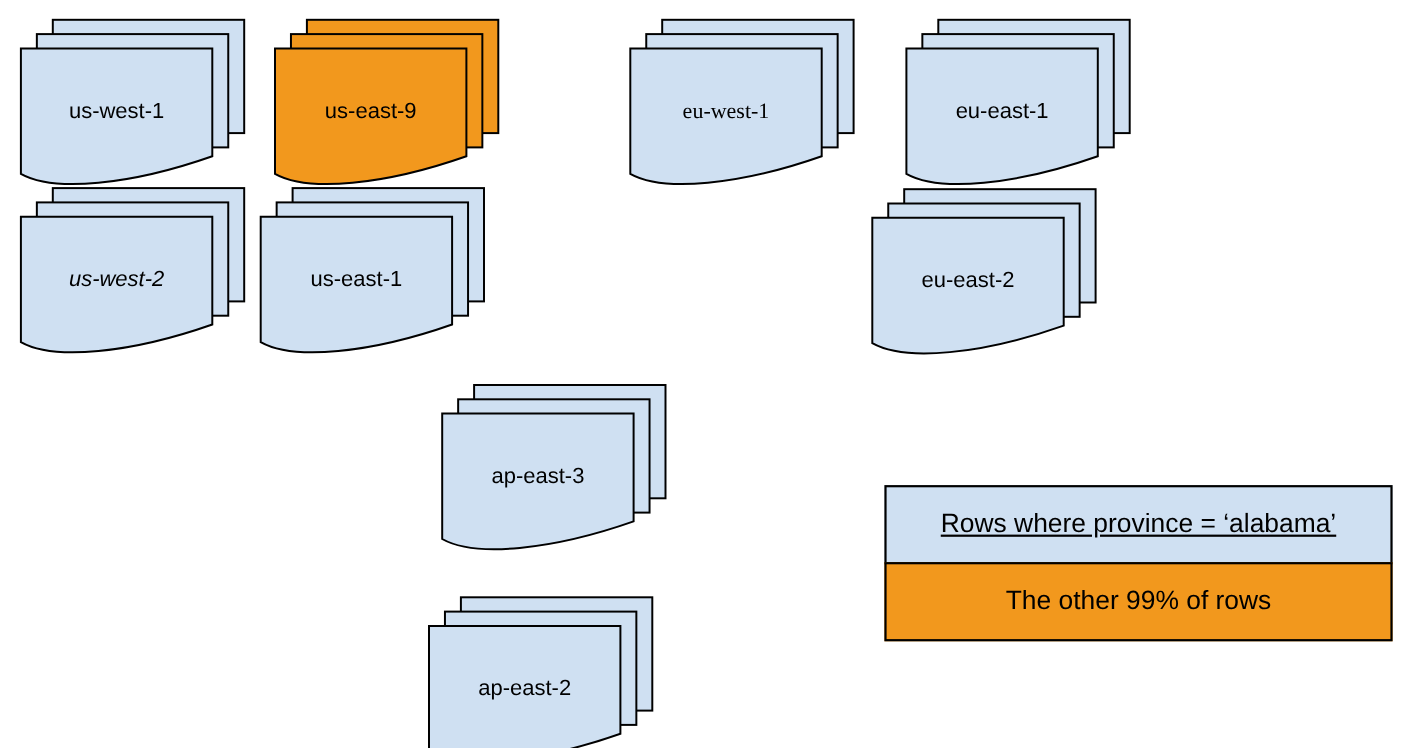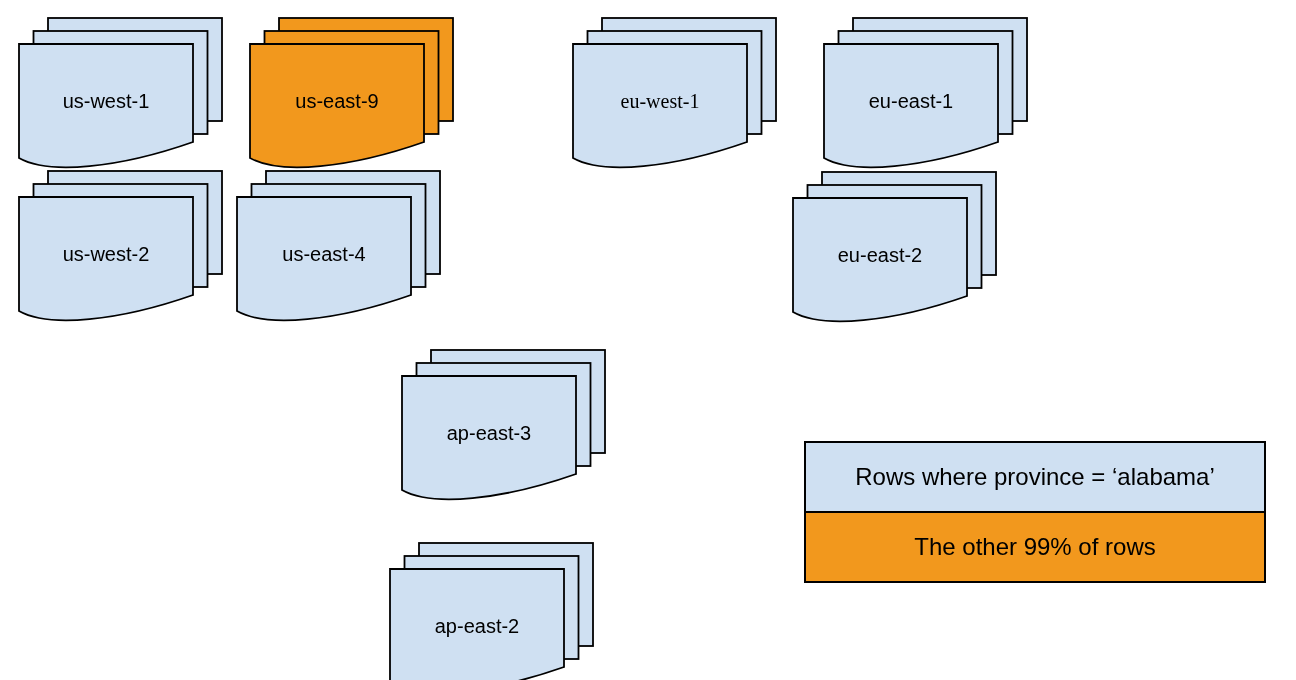--- a/index.html
+++ b/index.html
@@ -14,21 +14,21 @@
     display:flex;align-items:center;justify-content:center;
     font-size:20px;line-height:1;white-space:nowrap;
   }
   .legend{position:absolute;left:804px;top:441px;width:462px;display:flex;flex-direction:column;}
   .legend-row{
     box-sizing:border-box;height:72px;border:2px solid var(--stroke);
     display:flex;align-items:center;justify-content:center;
     font-size:24px;white-space:nowrap;
   }
   .legend-row + .legend-row{margin-top:-2px;}
-  .fill-default{background:var(--fill-default);}
+  .fill-default{background:var(--fill-default);text-decoration:underline;}
   .fill-highlight{background:var(--fill-highlight);}
 </style>
 </head>
 <body>
 
 <div id="canvas" style="background: rgb(255, 255, 255);">
   <div class="legend">
     <div class="legend-row fill-default">
       <span>Rows where province = ‘alabama’</span>
     </div>
@@ -69,39 +69,39 @@
     <div class="stack" style="left: 823px; top: 17px;">
       <svg width="206" height="156" viewBox="0 0 206 156">
         <g fill="var(--fill-default)" stroke="var(--stroke)" stroke-width="1.8">
           <rect x="30" y="1" width="174" height="103"></rect>
           <rect x="15.5" y="14" width="174" height="103"></rect>
           <path d="M1,27 H175 V125 C101,151 31,158 1,141 Z"></path>
         </g>
       </svg>
       <div class="stack-label">eu-east-1</div>
     </div>
-    <div class="stack" style="left: 18px; top: 170px;">
+    <div class="stack" style="left: 18px; top: 170px; font-style: italic;">
       <svg width="206" height="156" viewBox="0 0 206 156">
         <g fill="var(--fill-default)" stroke="var(--stroke)" stroke-width="1.8">
           <rect x="30" y="1" width="174" height="103"></rect>
           <rect x="15.5" y="14" width="174" height="103"></rect>
           <path d="M1,27 H175 V125 C101,151 31,158 1,141 Z"></path>
         </g>
       </svg>
       <div class="stack-label">us-west-2</div>
     </div>
     <div class="stack" style="left: 236px; top: 170px;">
       <svg width="206" height="156" viewBox="0 0 206 156">
         <g fill="var(--fill-default)" stroke="var(--stroke)" stroke-width="1.8">
           <rect x="30" y="1" width="174" height="103"></rect>
           <rect x="15.5" y="14" width="174" height="103"></rect>
           <path d="M1,27 H175 V125 C101,151 31,158 1,141 Z"></path>
         </g>
       </svg>
-      <div class="stack-label">us-east-4</div>
+      <div class="stack-label">us-east-1</div>
     </div>
     <div class="stack" style="left: 792px; top: 171px; text-align: right;">
       <svg width="206" height="156" viewBox="0 0 206 156">
         <g fill="var(--fill-default)" stroke="var(--stroke)" stroke-width="1.8">
           <rect x="30" y="1" width="174" height="103"></rect>
           <rect x="15.5" y="14" width="174" height="103"></rect>
           <path d="M1,27 H175 V125 C101,151 31,158 1,141 Z"></path>
         </g>
       </svg>
       <div class="stack-label">eu-east-2</div>

